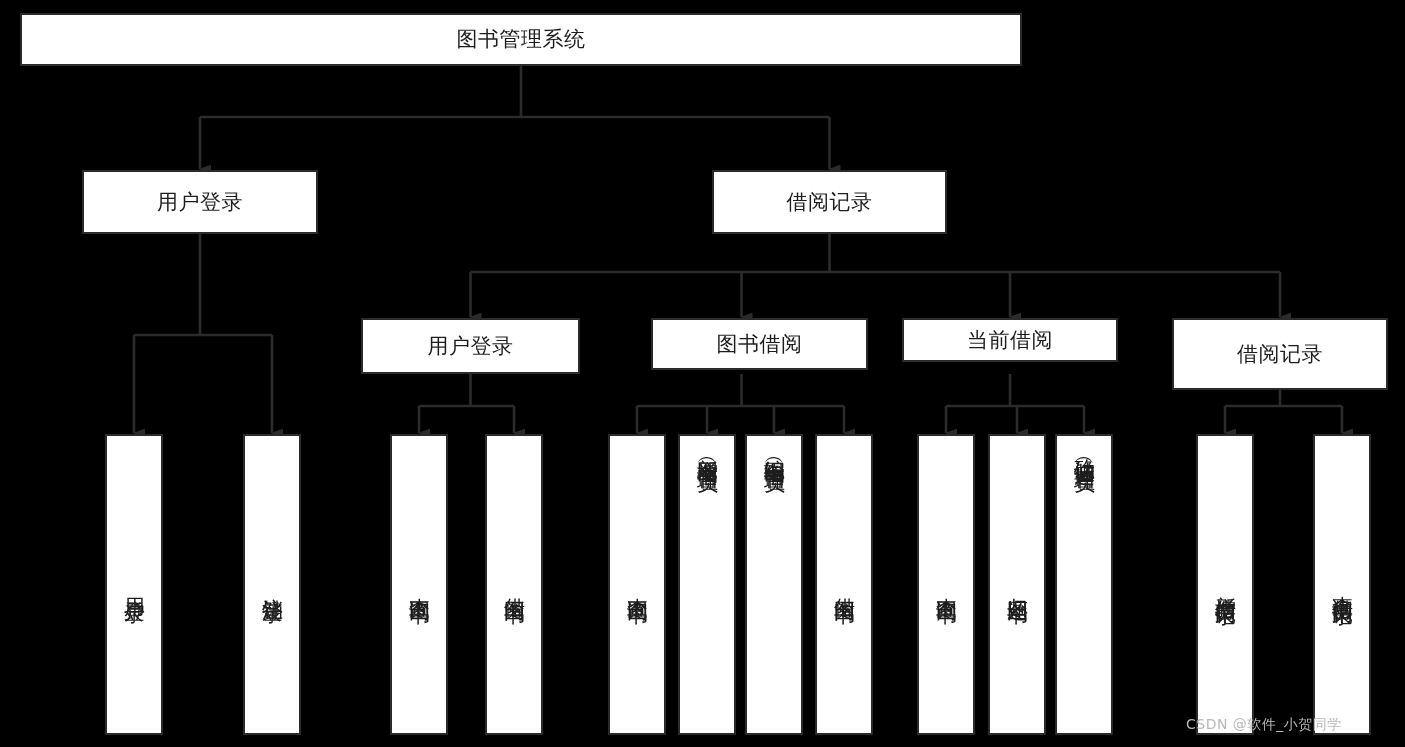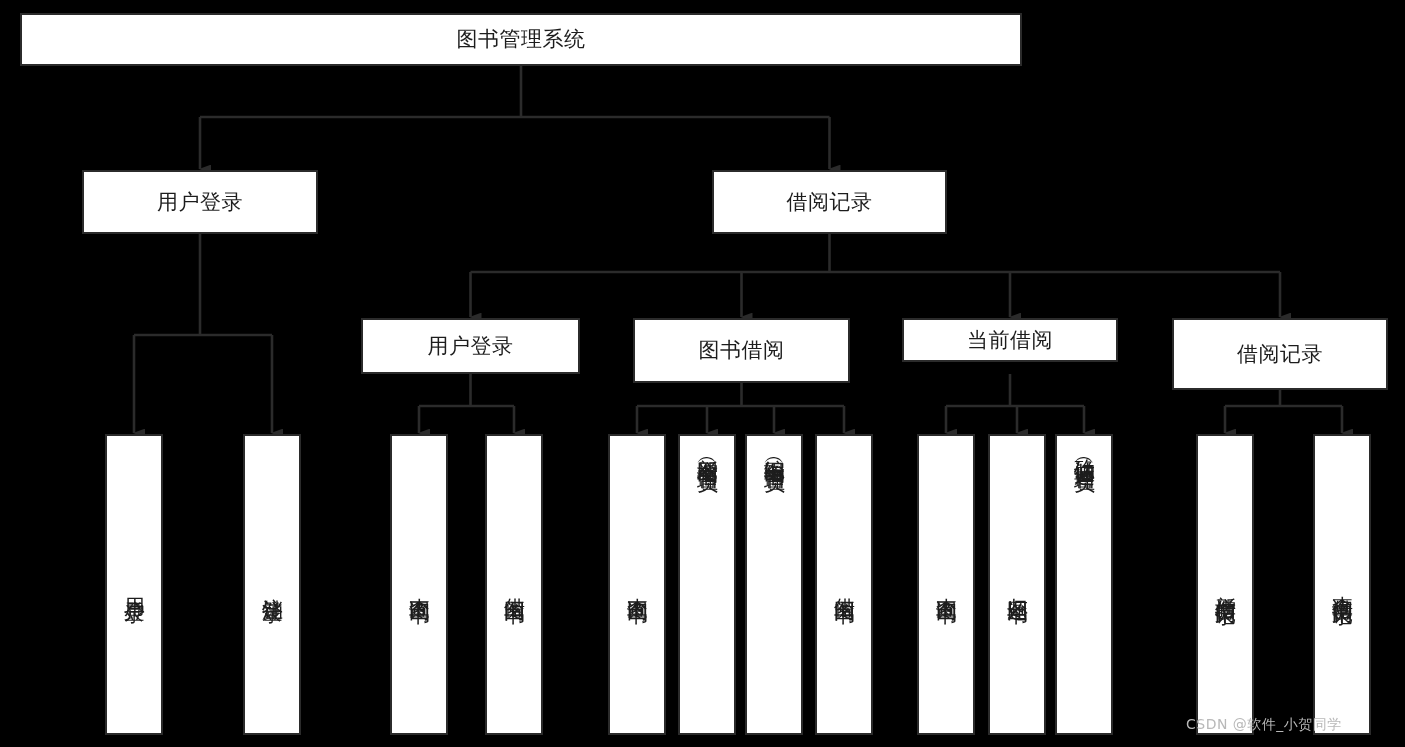--- a/index.html
+++ b/index.html
@@ -126,21 +126,21 @@
       </div>
       <div class="node horiz" style="left: 82px; top: 170px; width: 236px; height: 64px;">
         <span class="node-label">用户登录</span>
       </div>
       <div class="node horiz" style="left: 712px; top: 170px; width: 235px; height: 64px;">
         <span class="node-label">借阅记录</span>
       </div>
       <div class="node horiz" style="left: 361px; top: 318px; width: 219px; height: 56px;">
         <span class="node-label">用户登录</span>
       </div>
-      <div class="node horiz" style="left: 633px; top: 318px; width: 217px; height: 65px;">
+      <div class="node horiz" style="left: 651px; top: 318px; width: 217px; height: 52px;">
         <span class="node-label">图书借阅</span>
       </div>
       <div class="node horiz" style="left: 902px; top: 318px; width: 216px; height: 44px;">
         <span class="node-label">当前借阅</span>
       </div>
       <div class="node horiz" style="left: 1172px; top: 318px; width: 216px; height: 72px;">
         <span class="node-label">借阅记录</span>
       </div>
       <div class="node vert centered" style="left: 105px; top: 434px; width: 58px; height: 301px;">
         <span class="node-label">用户登录</span>

